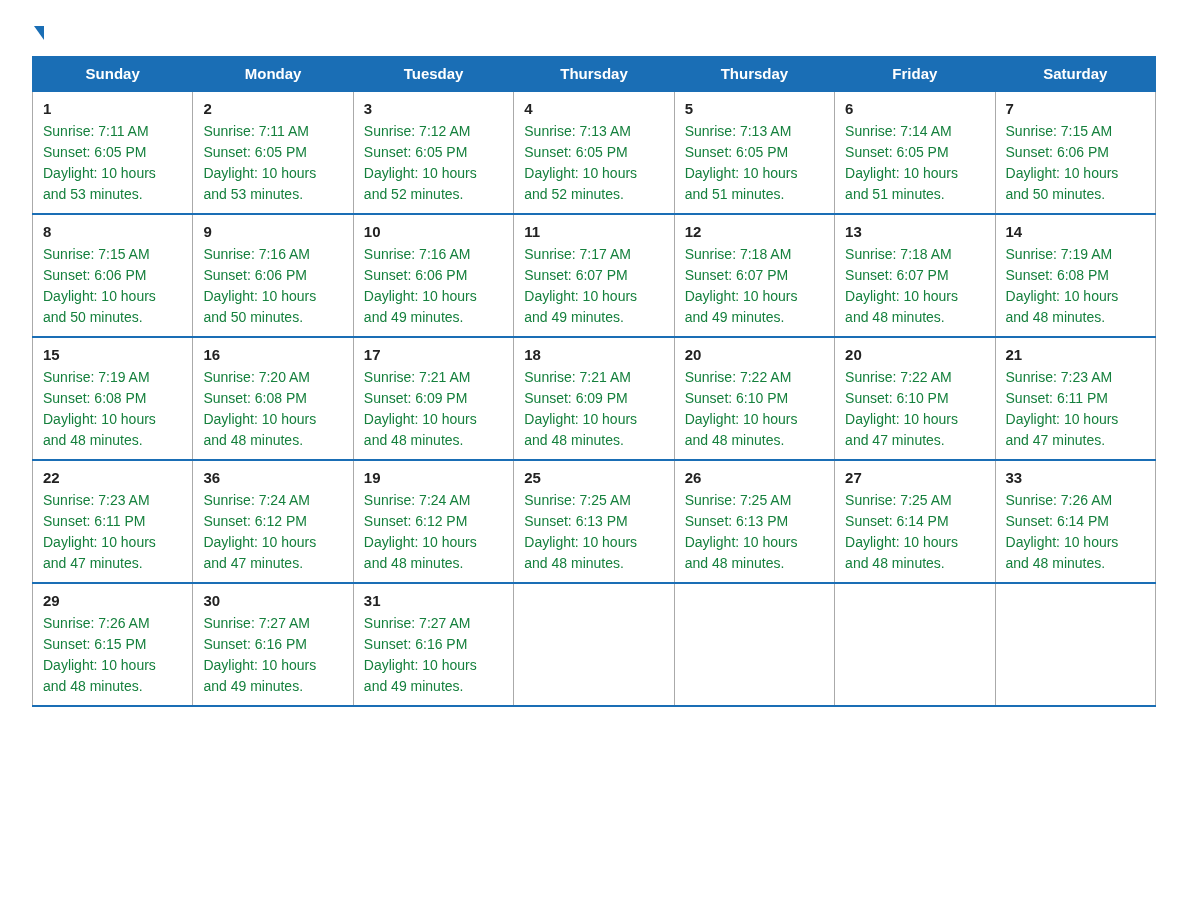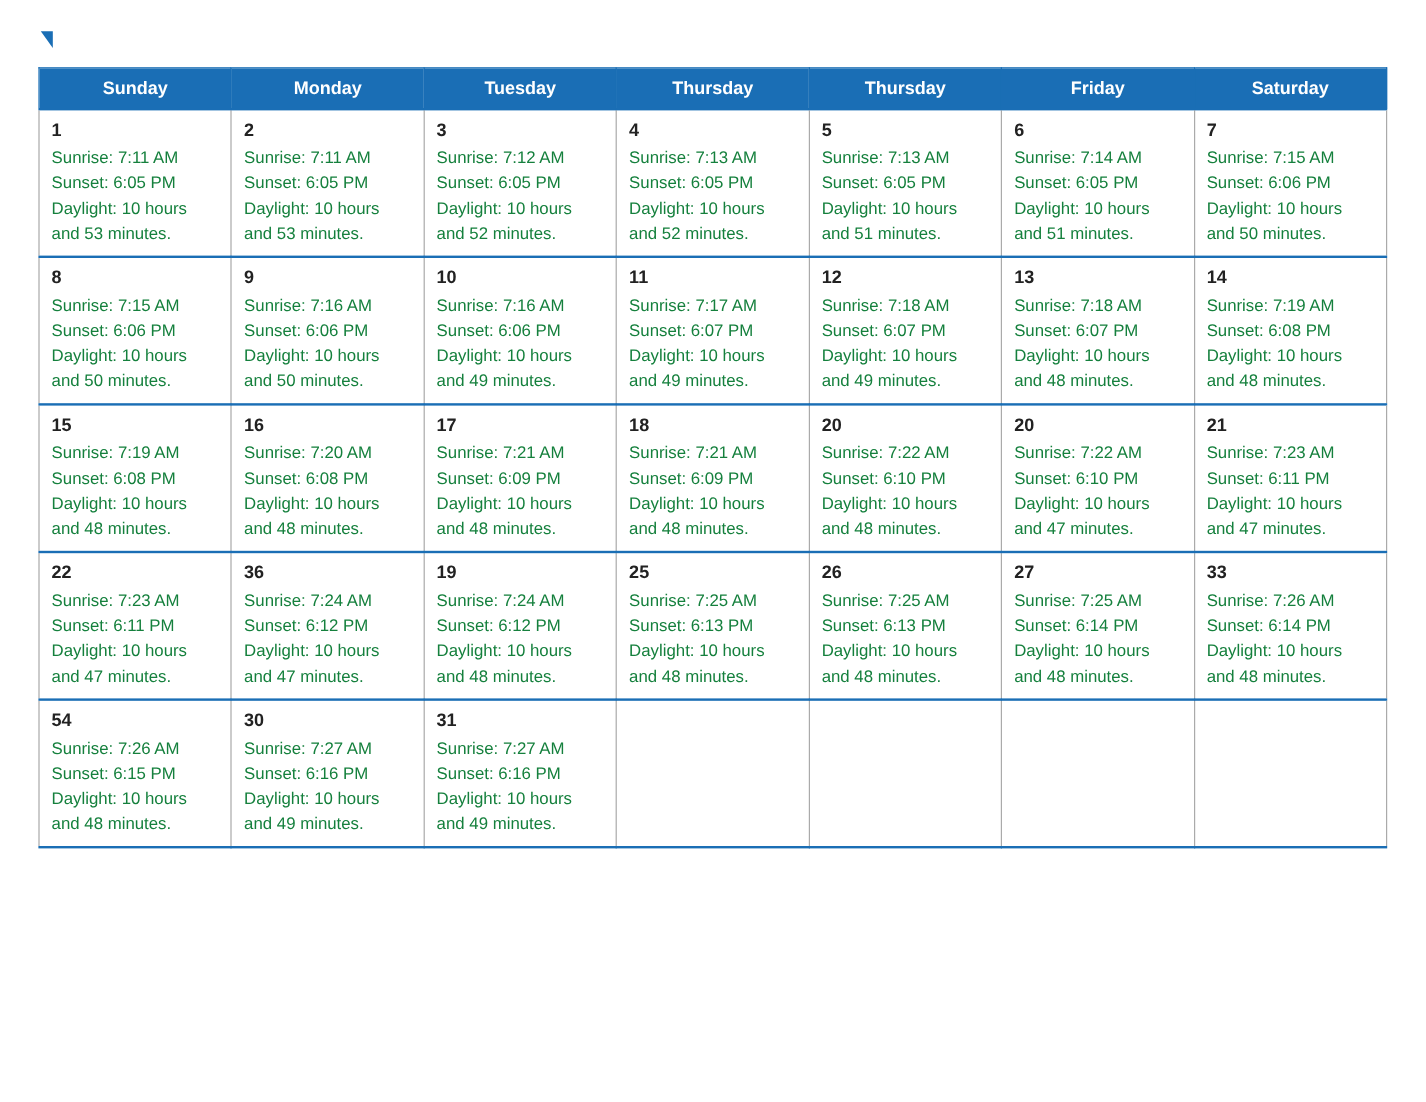--- a/index.html
+++ b/index.html
@@ -387,21 +387,21 @@
           <div class="day-info">
             Sunrise: 7:26 AM<br>
             Sunset: 6:14 PM<br>
             Daylight: 10 hours<br>
             and 48 minutes.
           </div>
         </td>
       </tr>
       <tr>
         <td>
-          <div class="day-number">54</div>
+          <div class="day-number">29</div>
           <div class="day-info">
             Sunrise: 7:26 AM<br>
             Sunset: 6:15 PM<br>
             Daylight: 10 hours<br>
             and 48 minutes.
           </div>
         </td>
         <td>
           <div class="day-number">30</div>
           <div class="day-info">

